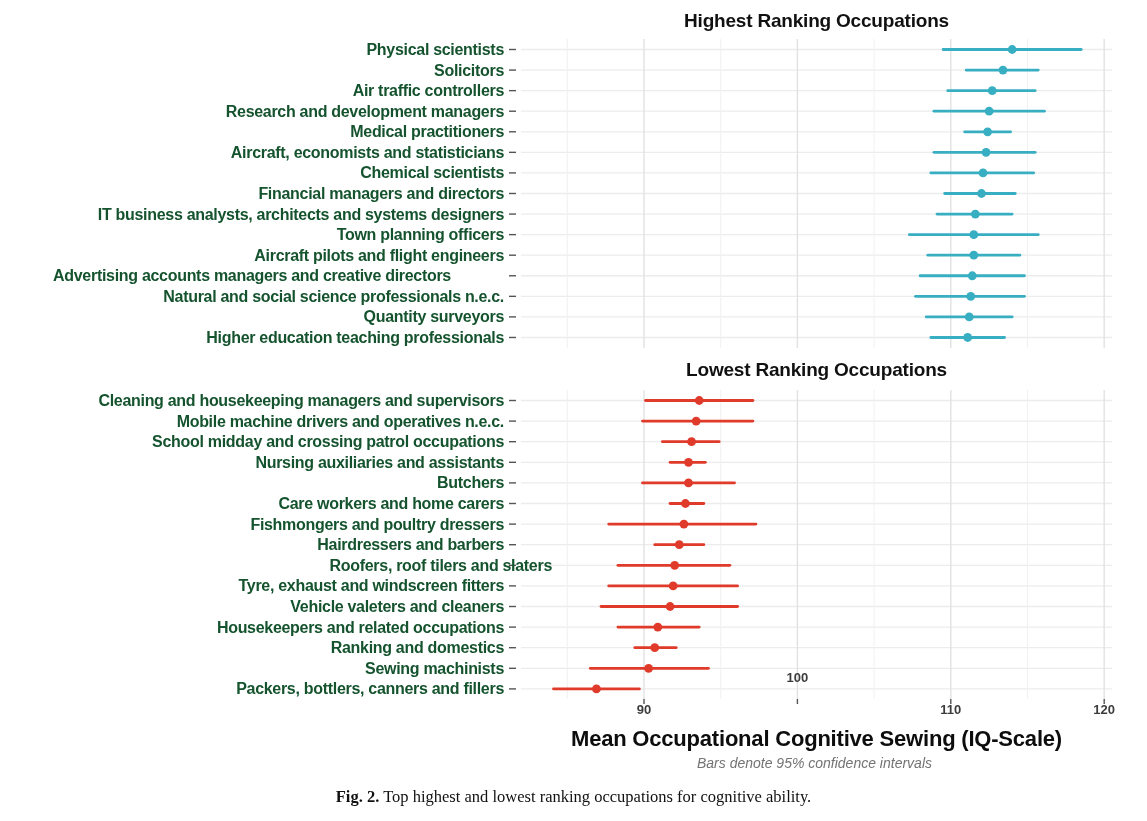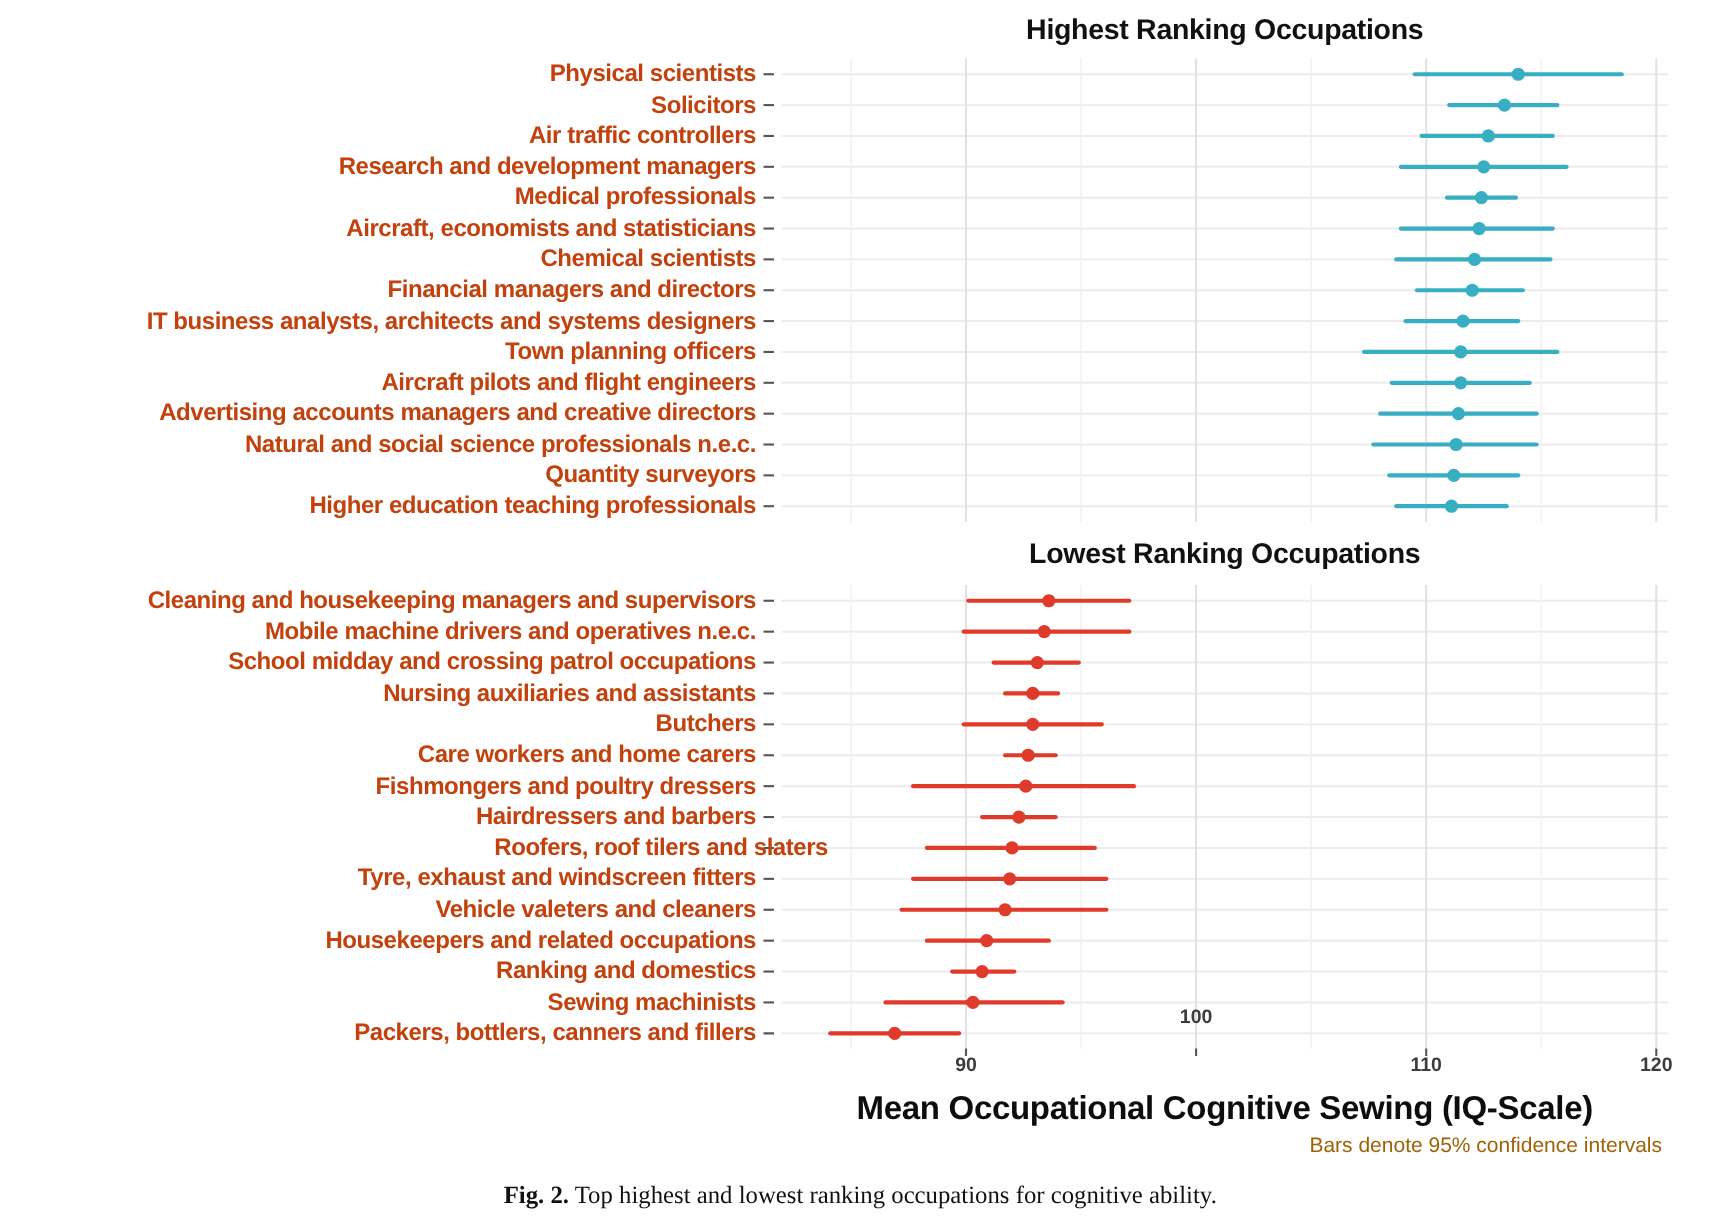--- a/index.html
+++ b/index.html
@@ -7,32 +7,32 @@
     position:relative;width:1147px;height:821px;background:#ffffff;
     overflow:hidden;font-family:"Liberation Sans",sans-serif;
   }
   .panel-title{
     position:absolute;text-align:center;font-weight:bold;font-size:19px;
     color:#111;letter-spacing:-0.2px;
   }
   .occ-label{
     position:absolute;left:0;width:504px;text-align:right;
     font-weight:bold;font-size:16px;line-height:21px;height:21px;
-    color:#c2410c;white-space:nowrap;letter-spacing:-0.3px;
+    color:#14532d;white-space:nowrap;letter-spacing:-0.3px;
   }
   .x-tick-label{
     position:absolute;width:80px;text-align:center;
     font-weight:bold;font-size:13px;color:#3c3c3c;
   }
   .x-axis-title{
     position:absolute;text-align:center;font-weight:bold;font-size:22px;
     color:#0d0d0d;letter-spacing:-0.2px;
   }
   .ci-note{
-    position:absolute;text-align:right;font-size:14px;color:#a16207;
+    position:absolute;text-align:center;font-style:italic;font-size:14px;color:#737373;
   }
   .figure-caption{
     position:absolute;left:0;width:1147px;text-align:center;
     font-family:"Liberation Serif",serif;font-size:16.5px;color:#111;
   }
   .figure-caption .cap-label{font-weight:bold;}
   svg{position:absolute;left:0;top:0;}
 </style>
 </head>
 <body>
@@ -190,28 +190,28 @@
   <div class="ci-note" style="left:521px;top:755px;width:587px;">Bars denote 95% confidence intervals</div>
 
   <div class="figure-caption" style="top:787px;">
     <span class="cap-label">Fig. 2.</span>
     <span> Top highest and lowest ranking occupations for cognitive ability.</span>
   </div>
 <div class="occ-label" style="top: 39px;">Physical scientists</div>
     <div class="occ-label" style="top: 59.57px;">Solicitors</div>
     <div class="occ-label" style="top: 80.14px;">Air traffic controllers</div>
     <div class="occ-label" style="top: 100.71px;">Research and development managers</div>
-    <div class="occ-label" style="top: 121.28px;">Medical professionals</div>
+    <div class="occ-label" style="top: 121.28px;">Medical practitioners</div>
     <div class="occ-label" style="top: 141.85px;">Aircraft, economists and statisticians</div>
     <div class="occ-label" style="top: 162.42px;">Chemical scientists</div>
     <div class="occ-label" style="top: 182.99px;">Financial managers and directors</div>
     <div class="occ-label" style="top: 203.56px;">IT business analysts, architects and systems designers</div>
     <div class="occ-label" style="top: 224.13px;">Town planning officers</div>
     <div class="occ-label" style="top: 244.7px;">Aircraft pilots and flight engineers</div>
-    <div class="occ-label" style="top: 265.27px;">Advertising accounts managers and creative directors</div>
+    <div class="occ-label" style="top: 265.27px; text-align: center;">Advertising accounts managers and creative directors</div>
     <div class="occ-label" style="top: 285.84px;">Natural and social science professionals n.e.c.</div>
     <div class="occ-label" style="top: 306.41px;">Quantity surveyors</div>
     <div class="occ-label" style="top: 326.98px;">Higher education teaching professionals</div>
     <div class="occ-label" style="top: 390px;">Cleaning and housekeeping managers and supervisors</div>
     <div class="occ-label" style="top: 410.6px;">Mobile machine drivers and operatives n.e.c.</div>
     <div class="occ-label" style="top: 431.2px;">School midday and crossing patrol occupations</div>
     <div class="occ-label" style="top: 451.8px;">Nursing auxiliaries and assistants</div>
     <div class="occ-label" style="top: 472.4px;">Butchers</div>
     <div class="occ-label" style="top: 493px;">Care workers and home carers</div>
     <div class="occ-label" style="top: 513.6px;">Fishmongers and poultry dressers</div>

